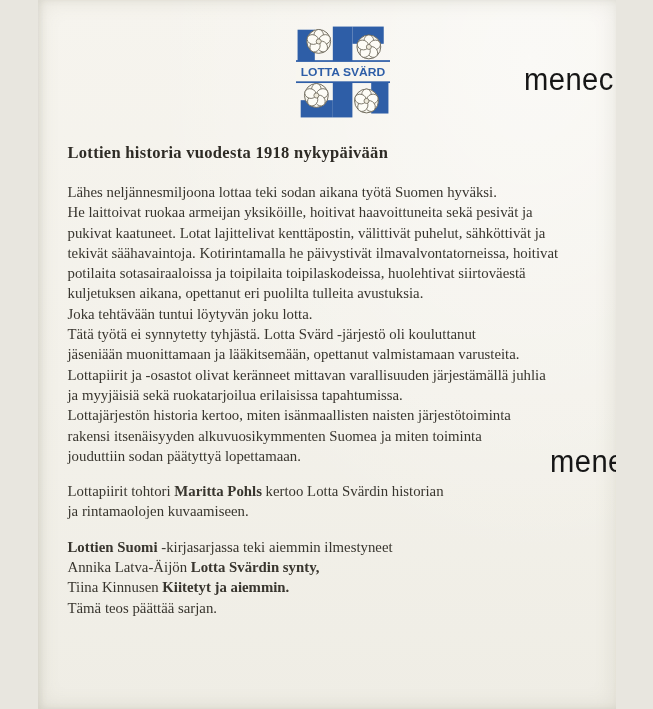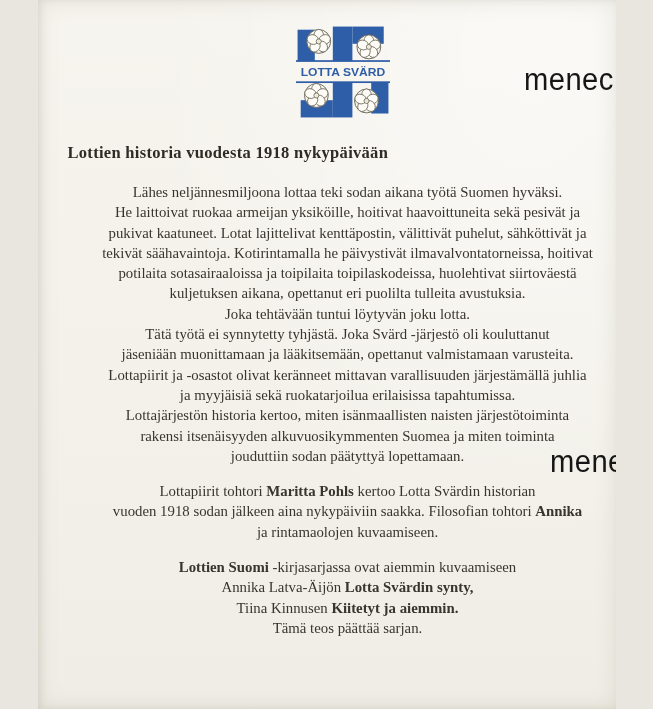--- a/index.html
+++ b/index.html
@@ -37,21 +37,21 @@
   .title{
     position:absolute;left:30px;top:143px;width:560px;
     margin:0;
     font-size:16.5px;
     font-weight:bold;
     letter-spacing:.3px;
     color:#2e2b25;
   }
   .body{
     position:absolute;left:30px;top:182px;width:560px;
-    text-align:center;
+    text-align:left;
     font-size:14.8px;
     line-height:20.3px;
     color:#38352e;
   }
   .para + .para{margin-top:15px;}
   .b{font-weight:bold;}
 </style>
 </head>
 <body>
 
@@ -97,34 +97,33 @@
 
   <main class="body" id="body-text">
       <div class="para">
         <div class="line"><span>Lähes neljännesmiljoona lottaa teki sodan aikana työtä Suomen hyväksi.</span></div>
         <div class="line"><span>He laittoivat ruokaa armeijan yksiköille, hoitivat haavoittuneita sekä pesivät ja</span></div>
         <div class="line"><span>pukivat kaatuneet. Lotat lajittelivat kenttäpostin, välittivät puhelut, sähköttivät ja</span></div>
         <div class="line"><span>tekivät säähavaintoja. Kotirintamalla he päivystivät ilmavalvontatorneissa, hoitivat</span></div>
         <div class="line"><span>potilaita sotasairaaloissa ja toipilaita toipilaskodeissa, huolehtivat siirtoväestä</span></div>
         <div class="line"><span>kuljetuksen aikana, opettanut eri puolilta tulleita avustuksia.</span></div>
         <div class="line"><span>Joka tehtävään tuntui löytyvän joku lotta.</span></div>
-        <div class="line"><span>Tätä työtä ei synnytetty tyhjästä. Joka Svärd -järjestö oli kouluttanut</span></div>
+        <div class="line"><span>Tätä työtä ei synnytetty tyhjästä. Lotta Svärd -järjestö oli kouluttanut</span></div>
         <div class="line"><span>jäseniään muonittamaan ja lääkitsemään, opettanut valmistamaan varusteita.</span></div>
         <div class="line"><span>Lottapiirit ja -osastot olivat keränneet mittavan varallisuuden järjestämällä juhlia</span></div>
         <div class="line"><span>ja myyjäisiä sekä ruokatarjoilua erilaisissa tapahtumissa.</span></div>
         <div class="line"><span>Lottajärjestön historia kertoo, miten isänmaallisten naisten järjestötoiminta</span></div>
         <div class="line"><span>rakensi itsenäisyyden alkuvuosikymmenten Suomea ja miten toiminta</span></div>
         <div class="line"><span>jouduttiin sodan päätyttyä lopettamaan.</span></div>
       </div>
       <div class="para">
         <div class="line"><span>Lottapiirit tohtori </span><span class="b">Maritta Pohls</span><span> kertoo Lotta Svärdin historian</span></div>
-        <div class="line"><span>vuoden 1918 sodan jälkeen aina nykypäiviin saakka. Filosofian tohtori </span><span class="b">Annika</span></div>
         <div class="line"><span>ja rintamaolojen kuvaamiseen.</span></div>
       </div>
       <div class="para">
-        <div class="line"><span class="b">Lottien Suomi</span><span> -kirjasarjassa ovat aiemmin kuvaamiseen</span></div>
+        <div class="line"><span class="b">Lottien Suomi</span><span> -kirjasarjassa teki aiemmin ilmestyneet</span></div>
         <div class="line"><span>Annika Latva-Äijön </span><span class="b">Lotta Svärdin synty,</span></div>
         <div class="line"><span>Tiina Kinnusen </span><span class="b">Kiitetyt ja aiemmin.</span></div>
         <div class="line"><span>Tämä teos päättää sarjan.</span></div>
       </div>
     </main>
 
 </div>
 
 </body></html>

